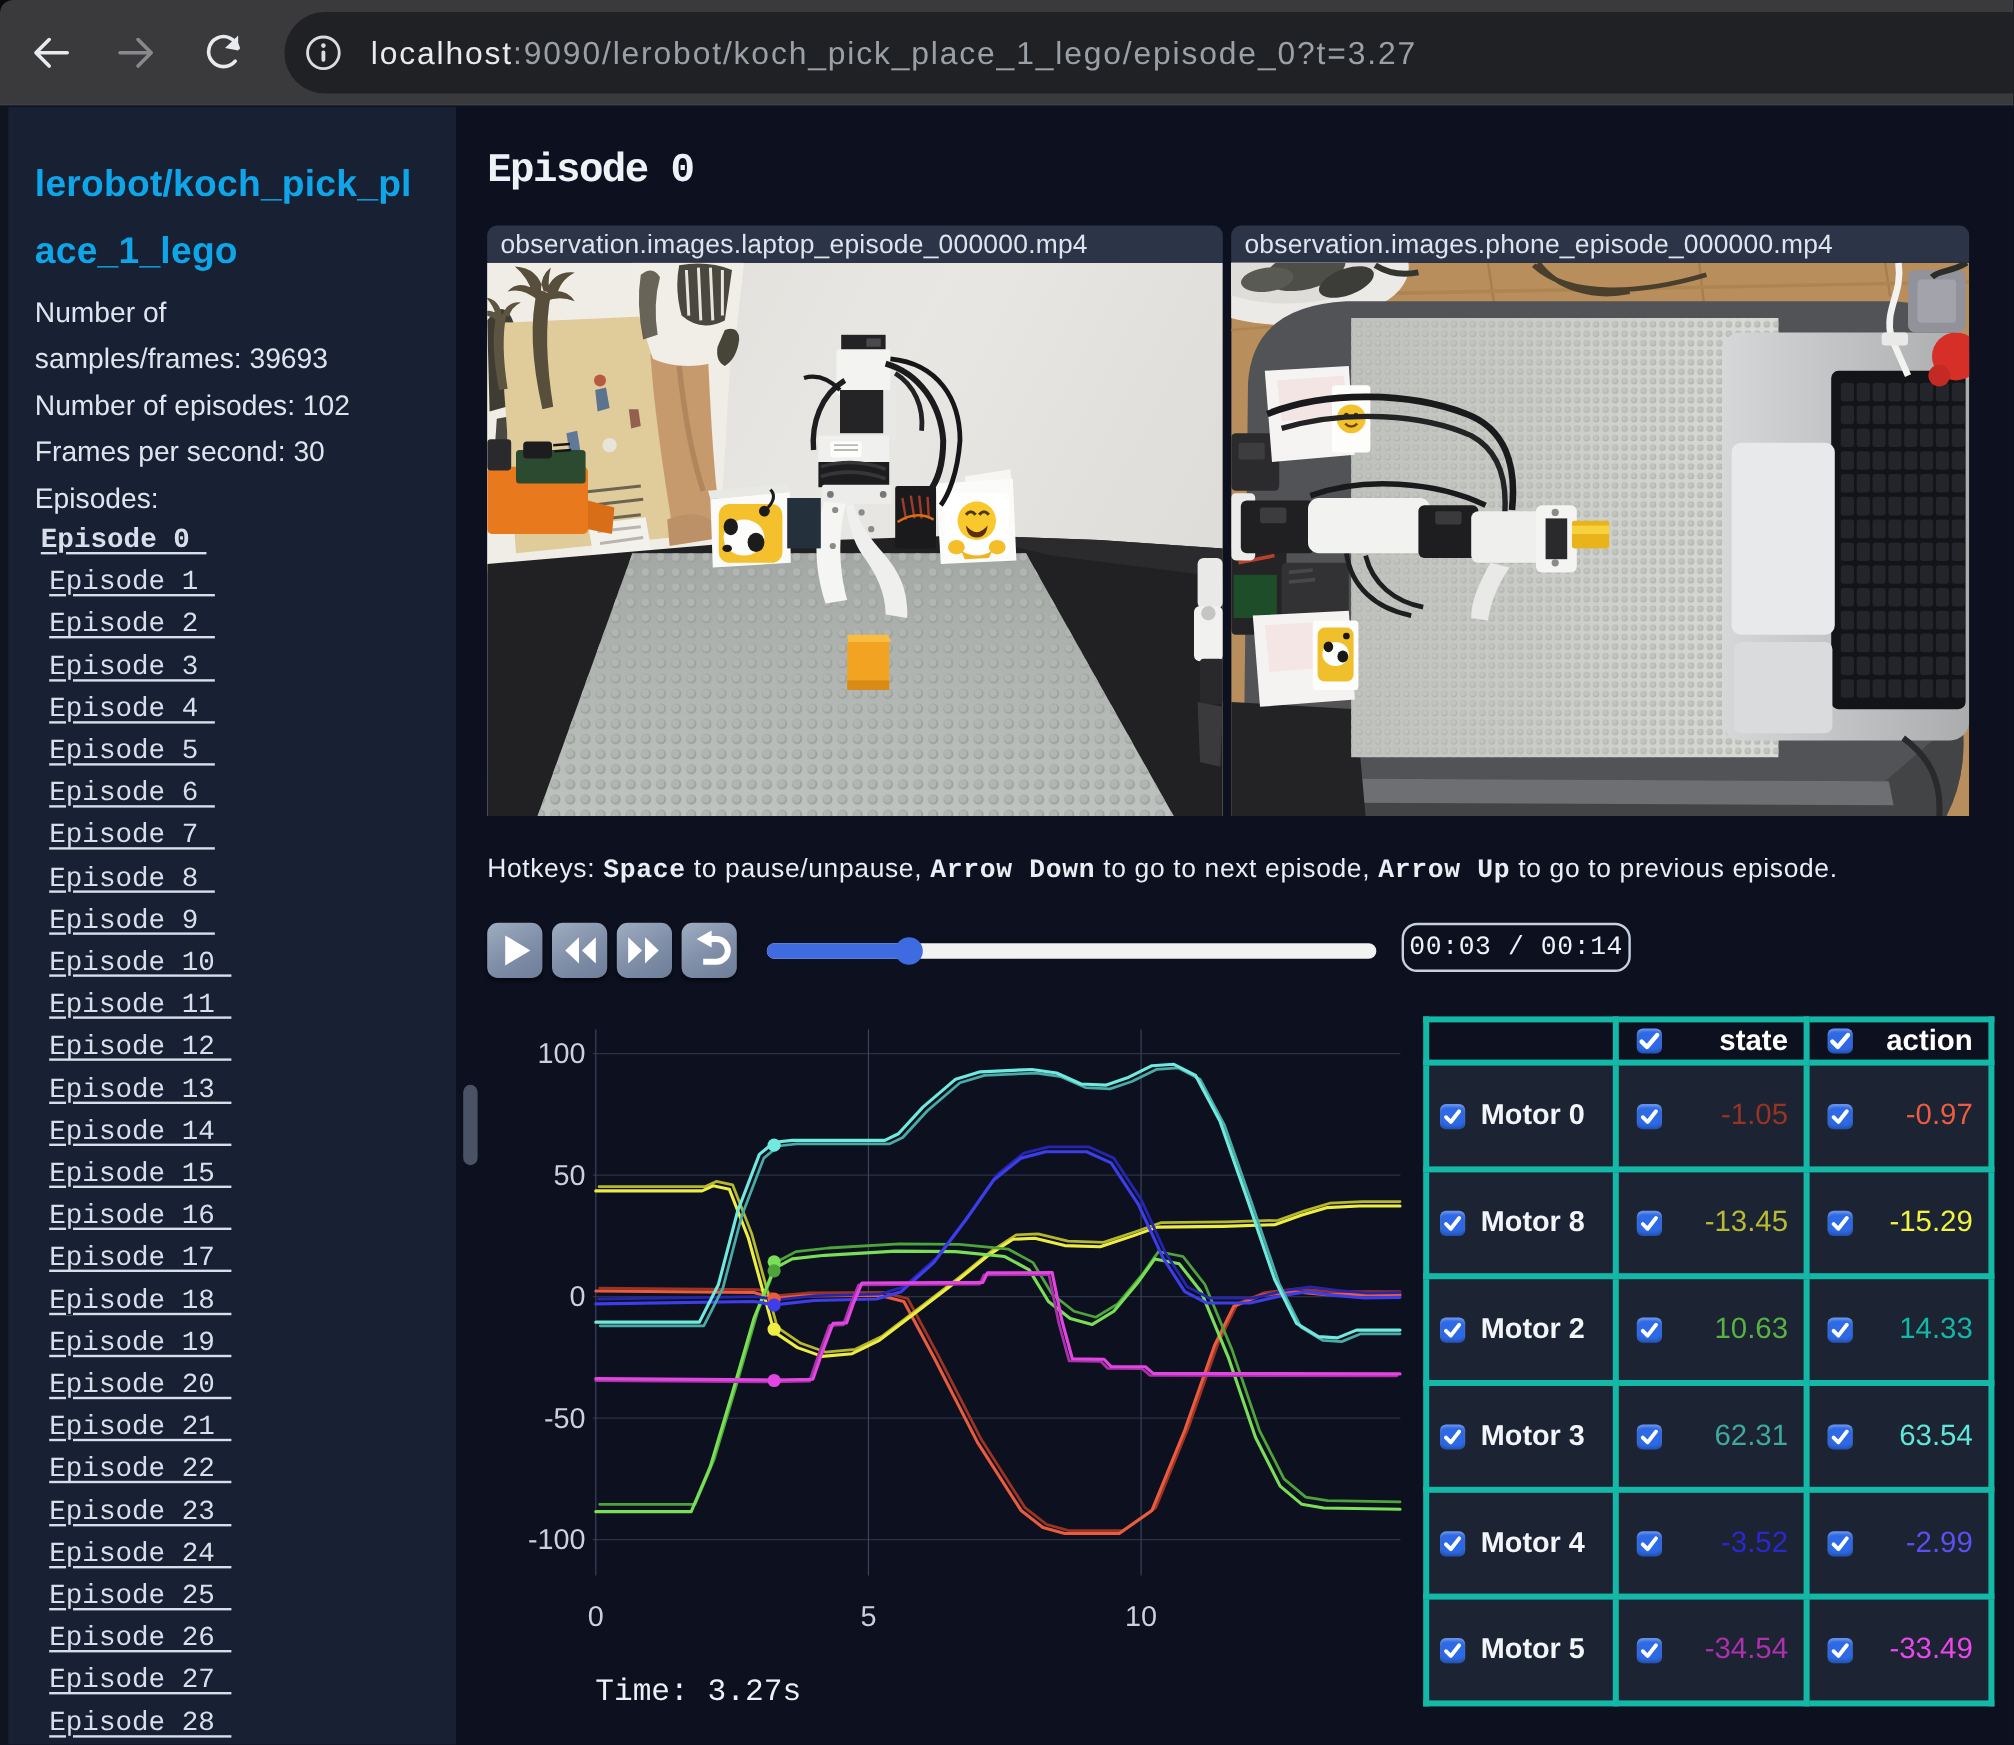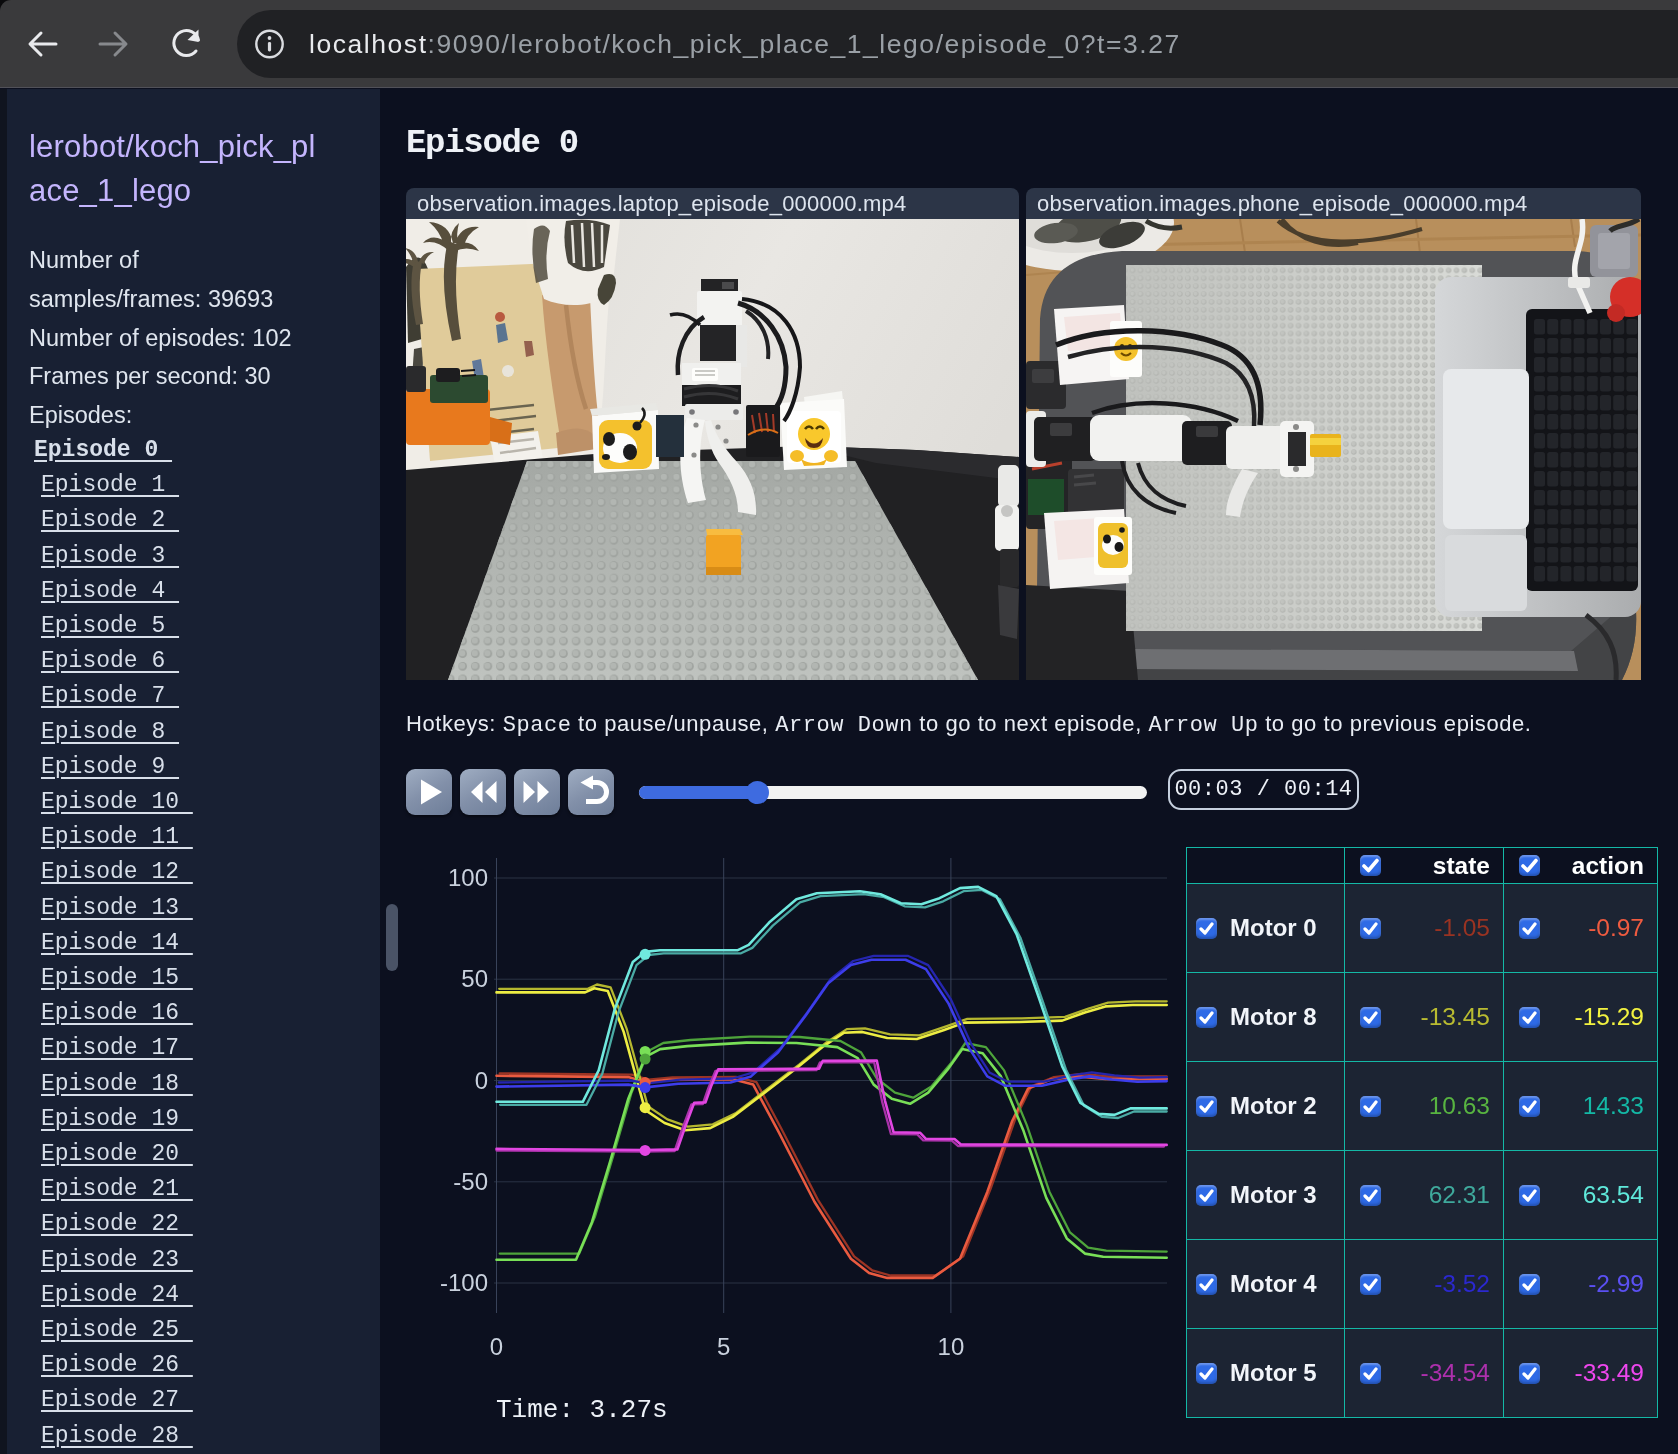--- a/index.html
+++ b/index.html
@@ -12,59 +12,59 @@
             border-top-left-radius:11px; border-bottom:1px solid #515159; }
   #pill { position:absolute; left:237px; top:10px; width:1470px; height:68px; border-radius:34px; background:#202124; }
   #urltext { position:absolute; left:309px; top:0; height:88px; display:flex; align-items:center;
              font-size:26.5px; letter-spacing:1.55px; color:#9aa0a6; white-space:pre; }
   #urltext b { color:#e8eaed; font-weight:normal;text-align:right; }
   .cicon { position:absolute; top:0; }
 
   
   #sidebar { position:absolute; left:0; top:89px; width:380px; height:1365px; background:#182033; }
   #sidebar .edge { position:absolute; left:0; top:0; width:7px; height:100%; background:#10141f; }
-  #sb-title { position:absolute; left:29px; top:125px; width:330px; font-size:31px; font-weight:normal;
-              color:#c4b5fd; line-height:44px; letter-spacing:0.2px; }
+  #sb-title { position:absolute; left:29px; top:125px; width:330px; font-size:31px; font-weight:bold;
+              color:#0ea5e9; line-height:56px; letter-spacing:0.2px; }
   #sb-info { position:absolute; left:29px; top:241px; font-size:23.5px; color:#dfe5ee; line-height:38.8px; }
   #sb-eps { position:absolute; left:41px; top:433px; font-family:"Liberation Mono", monospace;
             font-size:23px; color:#d8dfea; line-height:35.2px; white-space:pre; }
   #sb-eps a { color:#d8dfea; text-decoration:underline; text-decoration-thickness:2px; text-underline-offset:4px; }
   #sb-eps .cur { font-weight:bold; margin-left:-7px; }
   #sb-thumb { position:absolute; left:386px; top:904px; width:12px; height:67px; border-radius:6px; background:#4a5366; }
 
   
   #h1 { position:absolute; left:406px; top:124px; font-family:"Liberation Mono", monospace;
         font-weight:bold; font-size:34px; letter-spacing:-1.3px; color:#eef1f6; }
   .vid { position:absolute; top:188px; }
   .vid .cap { height:31px; line-height:31px; background:#2c3547; border-radius:8px 8px 0 0;
               padding-left:11px; font-size:22px; color:#dde4ee; letter-spacing:0.2px; }
   .vid svg { display:block; }
   #vid1 { left:406px; width:613px; }
   #vid2 { left:1026px; width:615px; }
 
   #hotkeys { position:absolute; left:406px; top:711px; font-size:22px; letter-spacing:0.55px; color:#e9edf4; }
-  #hotkeys .m { font-family:"Liberation Mono", monospace; white-space:pre; }
+  #hotkeys .m { font-family:"Liberation Mono", monospace; white-space:pre;font-weight:bold; }
 
   .btn { position:absolute; top:769px; width:46px; height:46px; border-radius:9px;
          background:linear-gradient(150deg,#9fadc2 0%,#8290a9 50%,#6e7e99 100%);
          box-shadow:0 2px 3px rgba(0,0,0,0.45); }
   .btn svg { position:absolute; left:0; top:0; }
 
   #track { position:absolute; left:639px; top:786px; width:508px; height:13px; border-radius:7px; background:#f2f2f2; }
   #trackfill { position:absolute; left:0; top:0; width:118px; height:13px; border-radius:7px 0 0 7px; background:#3e6be0; }
   #thumb { position:absolute; left:746px; top:781px; width:23px; height:23px; border-radius:50%; background:#3e6be0; }
   #timebadge { position:absolute; left:1168px; top:769px; width:191px; height:41px; border-radius:13px;
                border:2px solid #c6d0de; font-family:Liberation Mono, monospace; font-size:22px;
                color:#eef2f8; text-align:center; line-height:37px; letter-spacing:0.5px; }
 
   #chart { position:absolute; left:400px; top:845px; }
 
   
   #mtable { position:absolute; left:1186px; top:847px; border-collapse:collapse; table-layout:fixed; }
-  #mtable td { border:1px solid #14b8a6; padding:0; vertical-align:middle; }
+  #mtable td { border:5px solid #14b8a6; padding:0; vertical-align:middle; }
   #mtable tr.hdr td { height:36px; background:transparent; }
   #mtable tr.row td { height:89px; background:#1c2433; }
   #mtable .c1 { width:158px;margin-left:36px; }
   #mtable .c2 { width:159px; }
   #mtable .c3 { width:154px; }
   .cellflex { display:flex; align-items:center; padding:0 13px 0 9px; }
   td.c2 .cellflex, td.c3 .cellflex { padding-left:15px; }
   .cb { flex:none; width:21px; height:21px; border-radius:5px; background:#2e6ae6; display:flex;
         align-items:center; justify-content:center; box-shadow:inset 0 -2px 3px rgba(0,0,0,0.25), inset 0 2px 2px rgba(255,255,255,0.3); }
   .mlabel { margin-left:13px; font-size:24px; font-weight:bold; color:#f2f5fa; }

